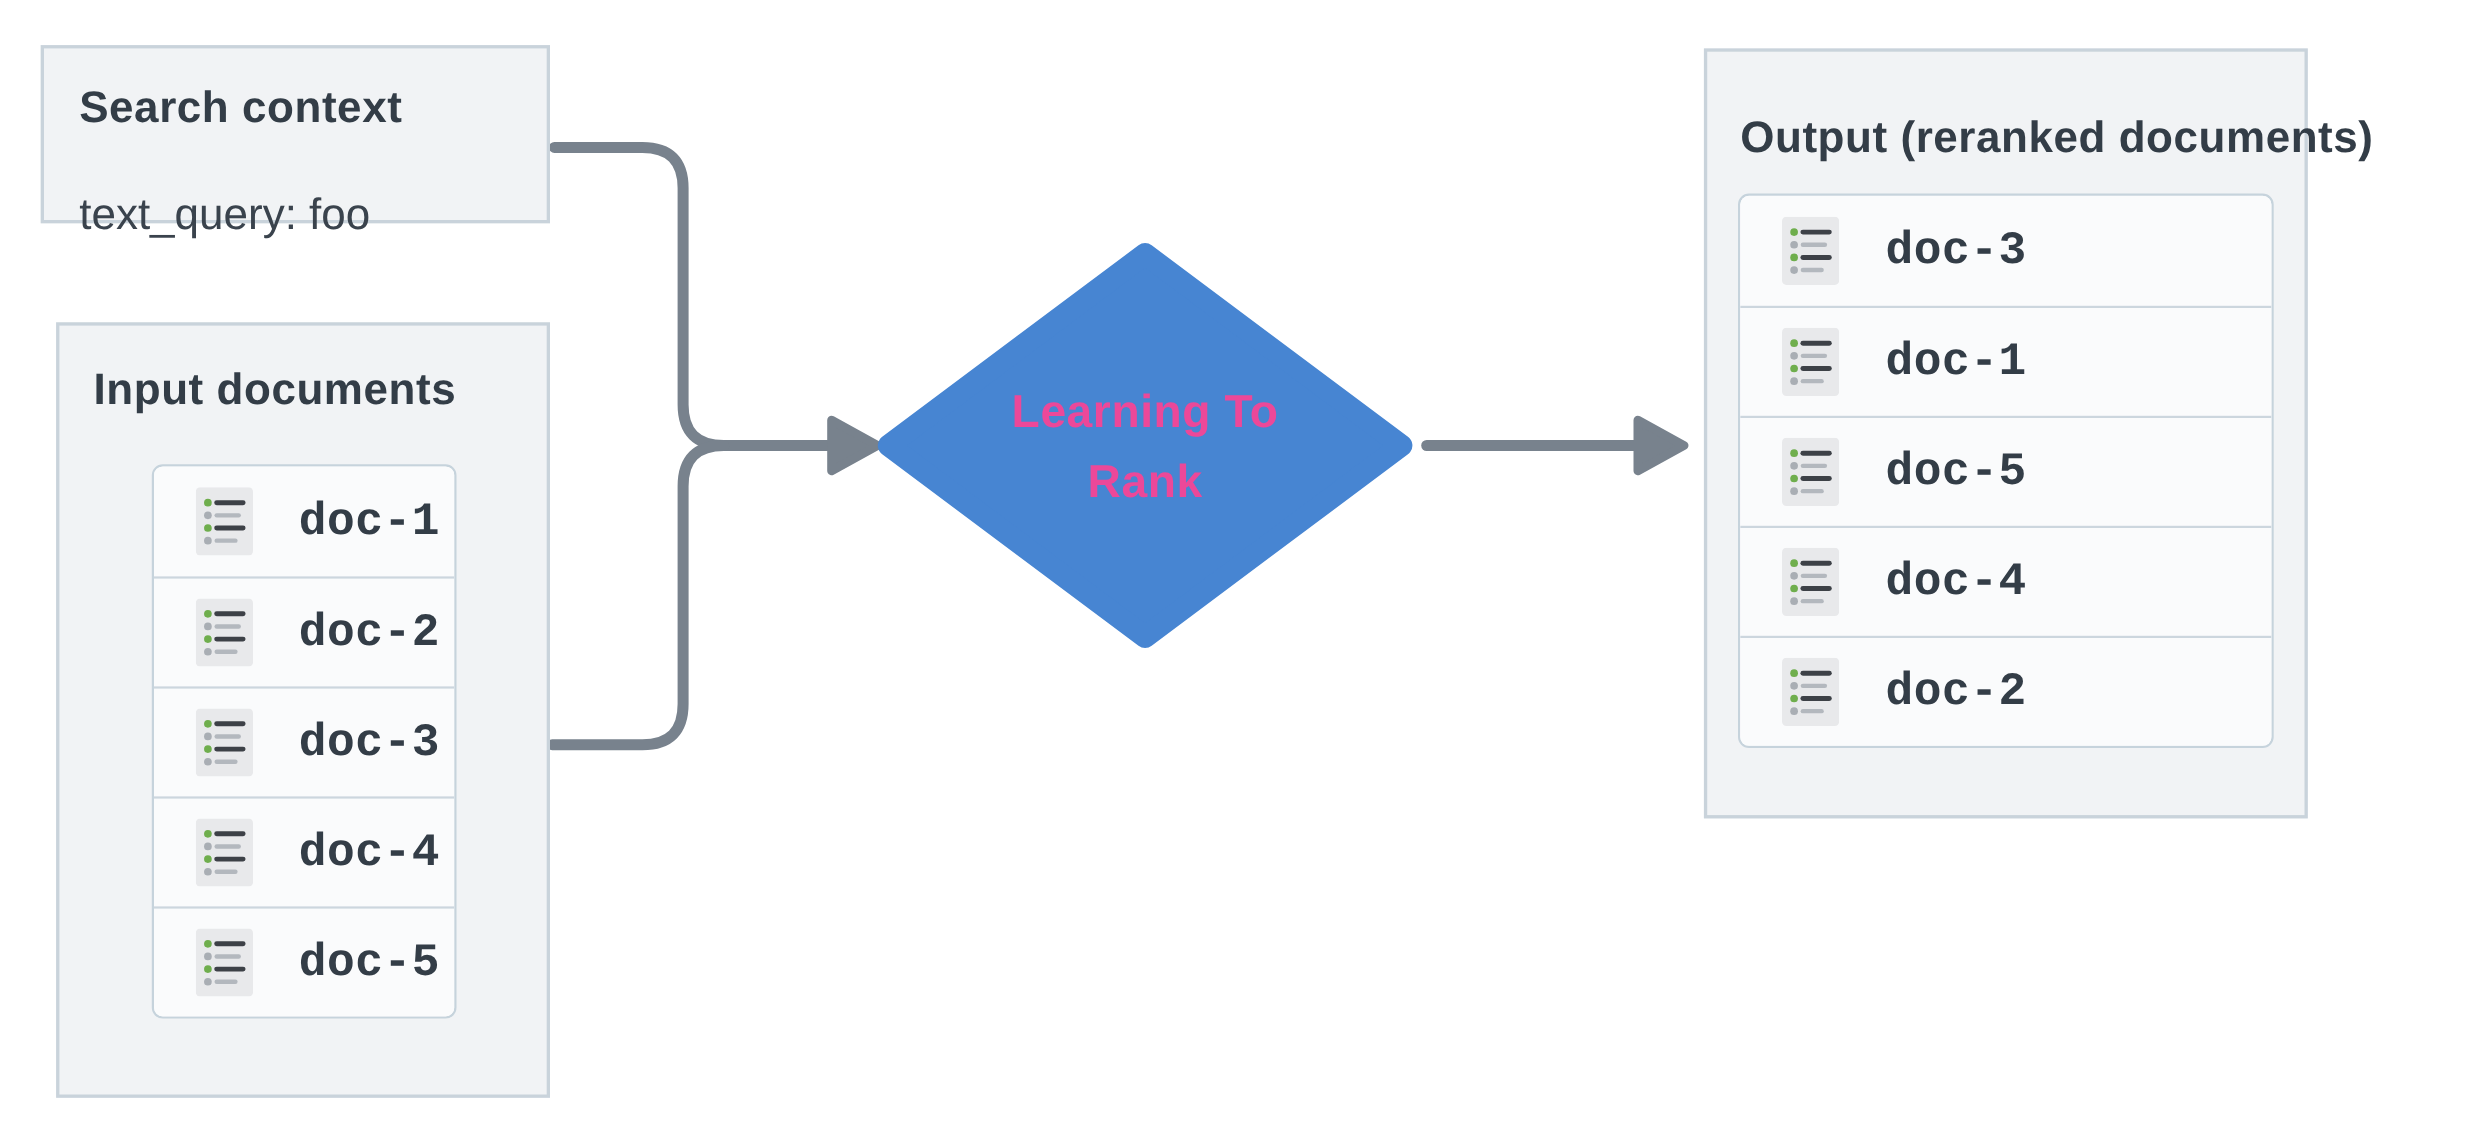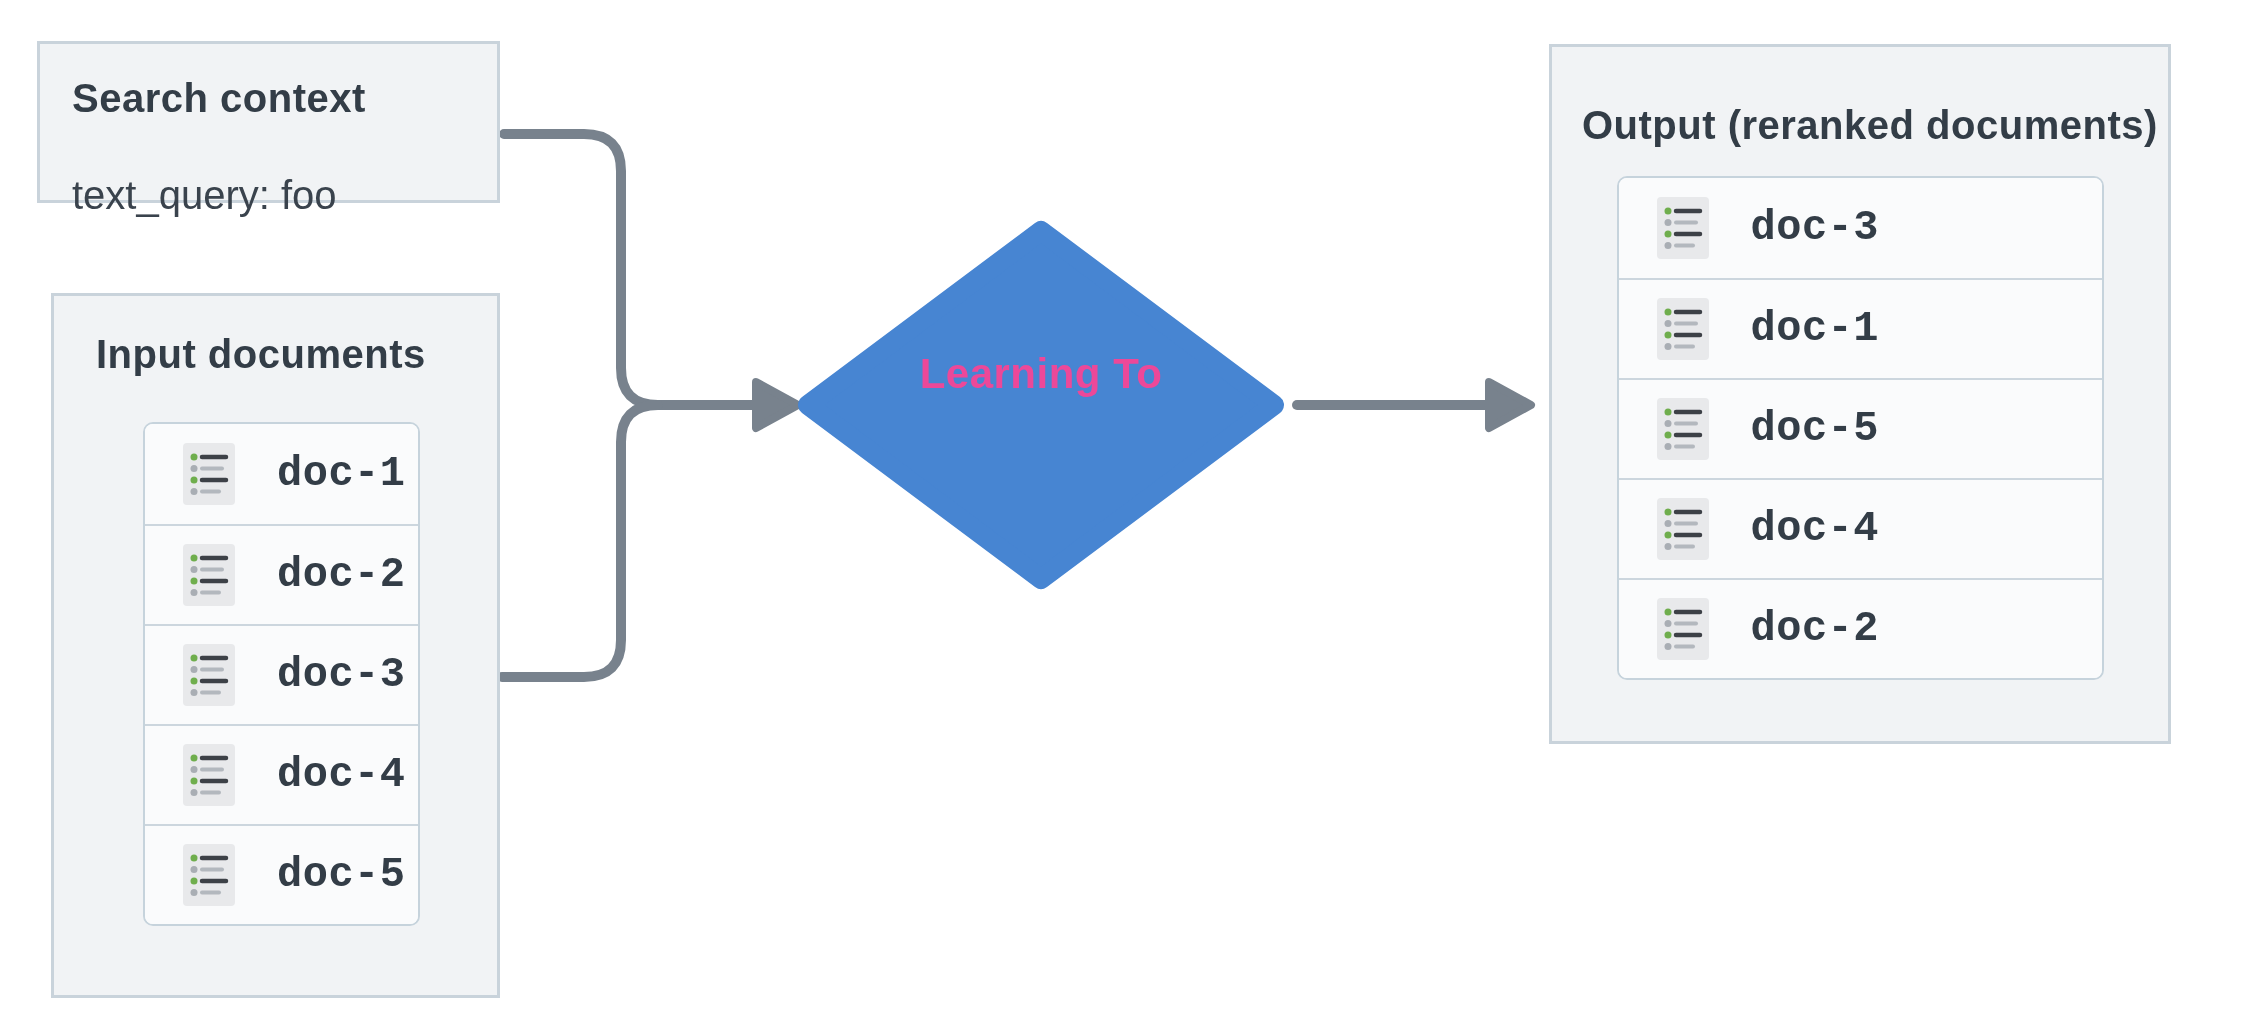--- a/index.html
+++ b/index.html
@@ -15,22 +15,22 @@
     position: absolute;
     left: 0; top: 0;
     width: 2256px; height: 1034px;
   }
   .panel {
     position: absolute;
     background: #f1f3f5;
     border: 3px solid #c9d3db;
   }
   #search-panel { left: 37px; top: 41px; width: 463px; height: 162px; padding: 30px 0 0 32px; }
-  #input-panel  { left: 51px; top: 293px; width: 449px; height: 705px; padding: 34px 0 0 12px; }
-  #output-panel { left: 1549px; top: 44px; width: 622px; height: 700px; padding: 54px 0 0 0; }
+  #input-panel  { left: 51px; top: 293px; width: 449px; height: 705px; padding: 34px 0 0 1px; }
+  #output-panel { left: 1549px; top: 44px; width: 549px; height: 700px; padding: 54px 0 0 0; }
   .panel-title {
     font-size: 40px;
     font-weight: 700;
     line-height: 48px;
     color: #333d47;
     letter-spacing: 0.5px;
     white-space: nowrap;
   }
   #input-panel .panel-title, #output-panel .panel-title { padding-left: 30px; }
   .query-text {
@@ -290,13 +290,14 @@
         <line x1="19" y1="48.5" x2="36" y2="48.5" stroke="#b3b8be" stroke-width="4" stroke-linecap="round"></line>
       </svg>
     </span>
     <span class="doc-label">doc-2</span>
   </div>
 </div>
 </div>
 
 <div id="diamond-label">
   <div>Learning To</div>
+  <div>Rank</div>
 </div>
 
 </body></html>

